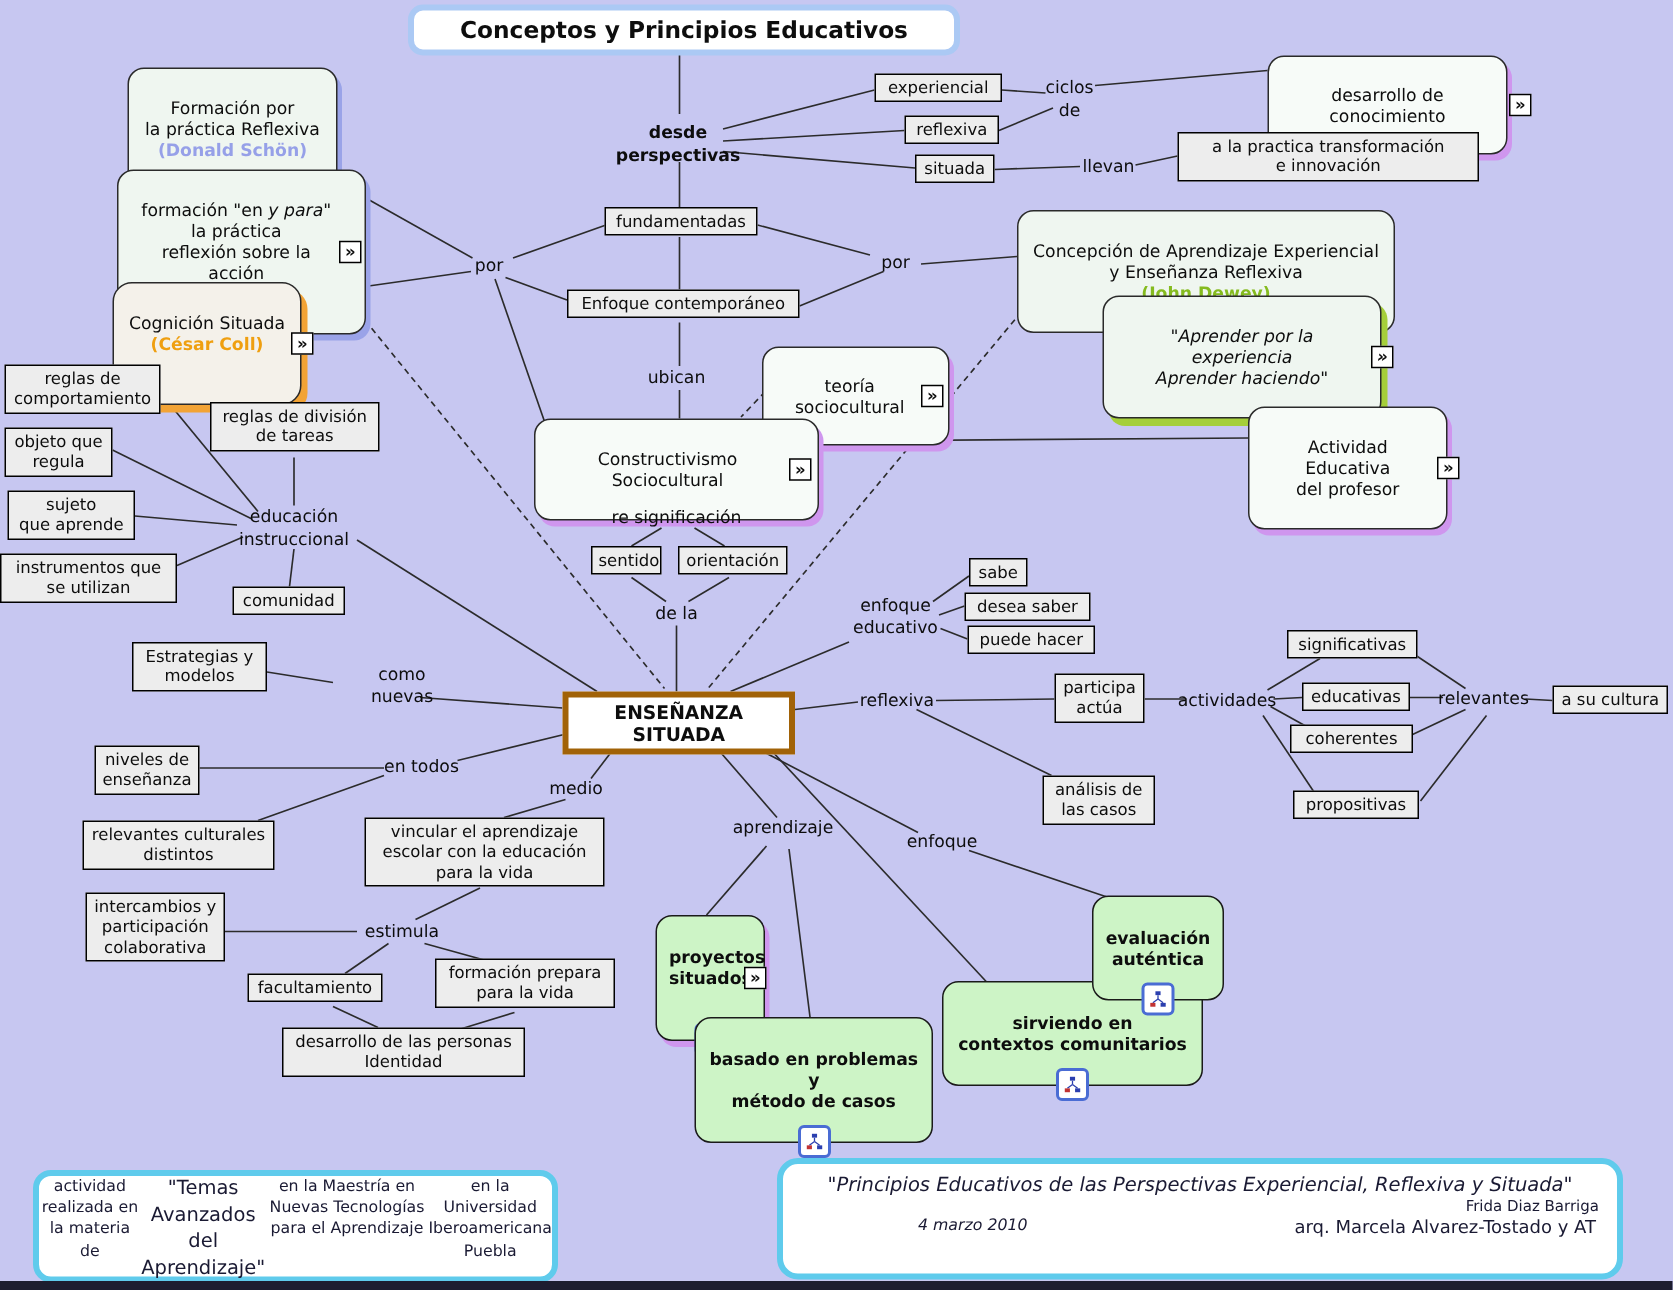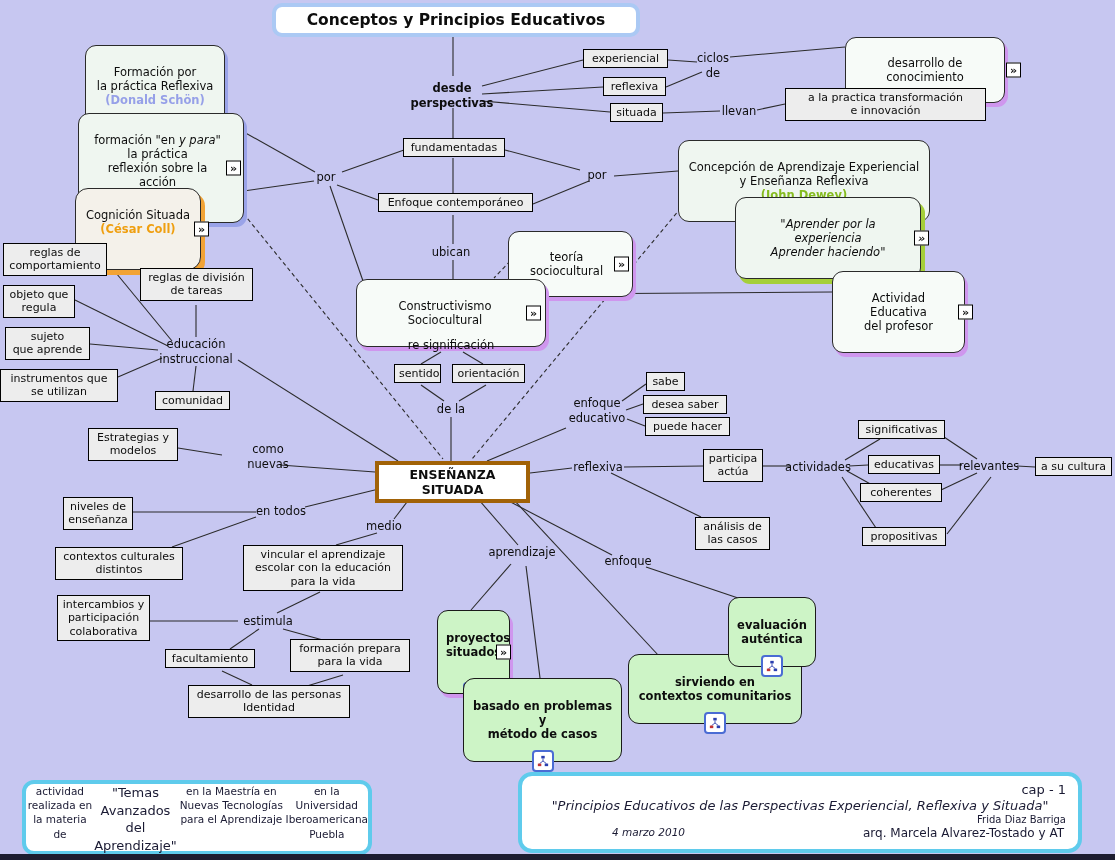--- a/index.html
+++ b/index.html
@@ -184,21 +184,21 @@
   <div class="node plain" style="left:140px;top:268px;width:113px;">reglas de división
 de tareas</div>
   <div class="node plain" style="left:155px;top:391px;width:75px;">comunidad</div>
   <div class="lbl" style="left:196px;top:352px;">educación
 instruccional</div>
 
   <div class="node plain" style="left:88px;top:428px;width:90px;">Estrategias y
 modelos</div>
   <div class="node plain" style="left:63px;top:497px;width:70px;">niveles de
 enseñanza</div>
-  <div class="node plain" style="left:55px;top:547px;width:128px;">contextos culturales
+  <div class="node plain" style="left:55px;top:547px;width:128px;">relevantes culturales
 distintos</div>
   <div class="node plain" style="left:57px;top:595px;width:93px;">intercambios y
 participación
 colaborativa</div>
   <div class="node plain" style="left:165px;top:649px;width:90px;">facultamiento</div>
   <div class="node plain" style="left:290px;top:639px;width:120px;">formación prepara
 para la vida</div>
   <div class="node plain" style="left:188px;top:685px;width:162px;">desarrollo de las personas
 Identidad</div>
   <div class="node plain" style="left:243px;top:545px;width:160px;">vincular  el aprendizaje
@@ -344,21 +344,20 @@
   </div>
 
   <div class="footer footer-left">
     <div class="fl-small">actividad realizada en la materia de</div>
     <div class="fl-big">"Temas Avanzados del Aprendizaje"</div>
     <div class="fl-small">en la Maestría en Nuevas Tecnologías para el Aprendizaje</div>
     <div class="fl-small">en la Universidad Iberoamericana Puebla</div>
   </div>
 
   <div class="footer footer-right">
-    <div class="fr-cap">cap - 1</div>
     <div class="fr-quote">"Principios Educativos de las Perspectivas Experiencial, Reflexiva y Situada"</div>
     <div class="fr-author">Frida Diaz Barriga</div>
     <div class="fr-row">
       <span class="fr-date">4 marzo 2010</span>
       <span class="fr-arq">arq. Marcela Alvarez-Tostado y AT</span>
     </div>
   </div>
 
   <div class="bottom-strip"></div>
 </div>

